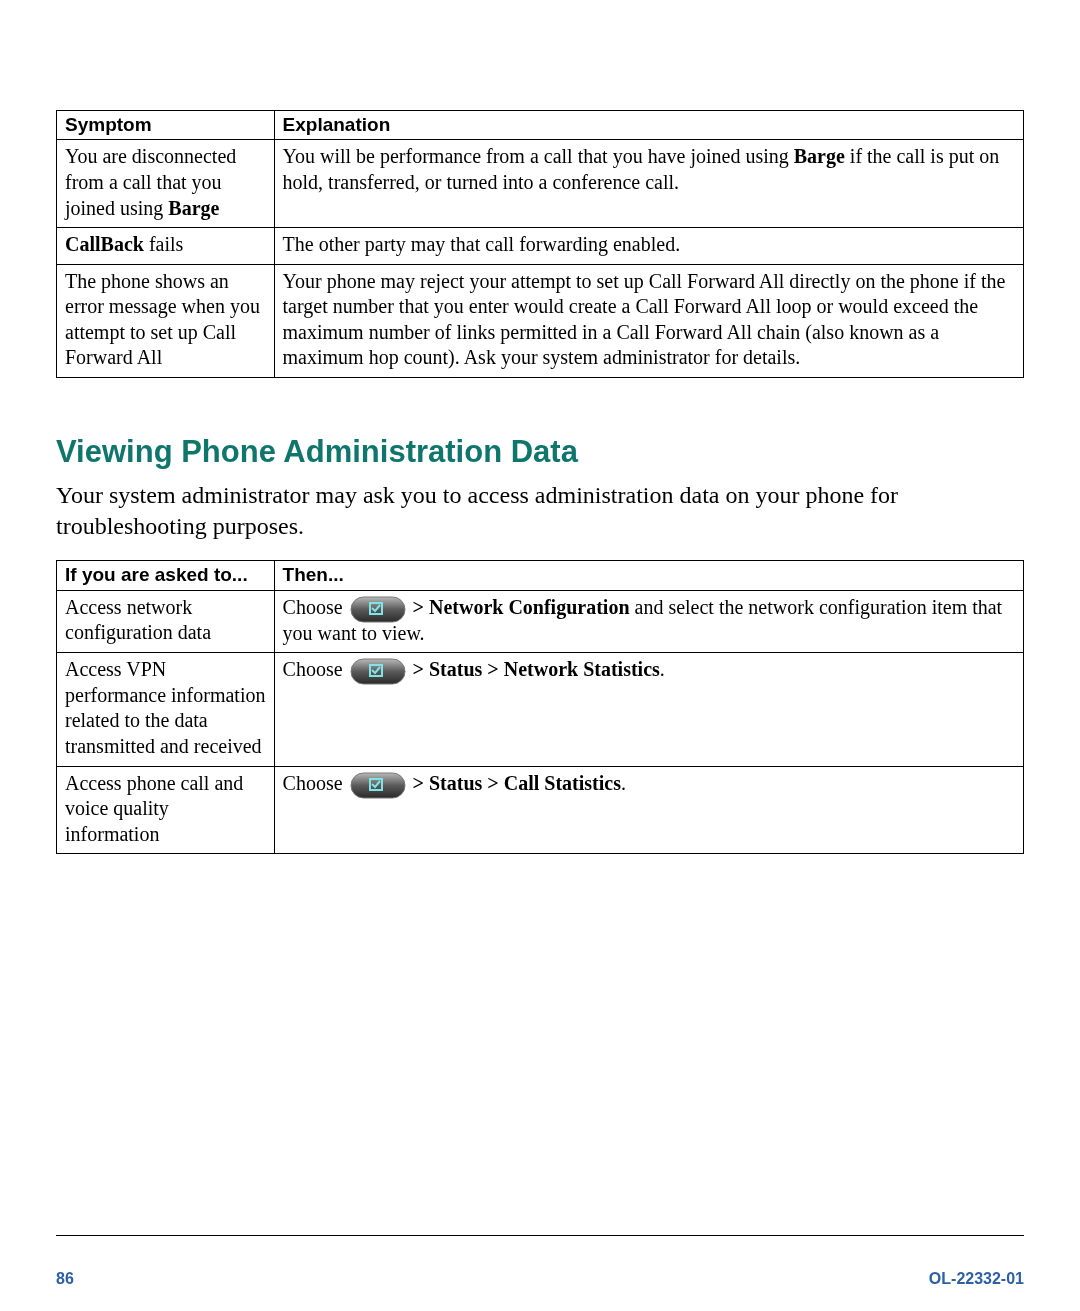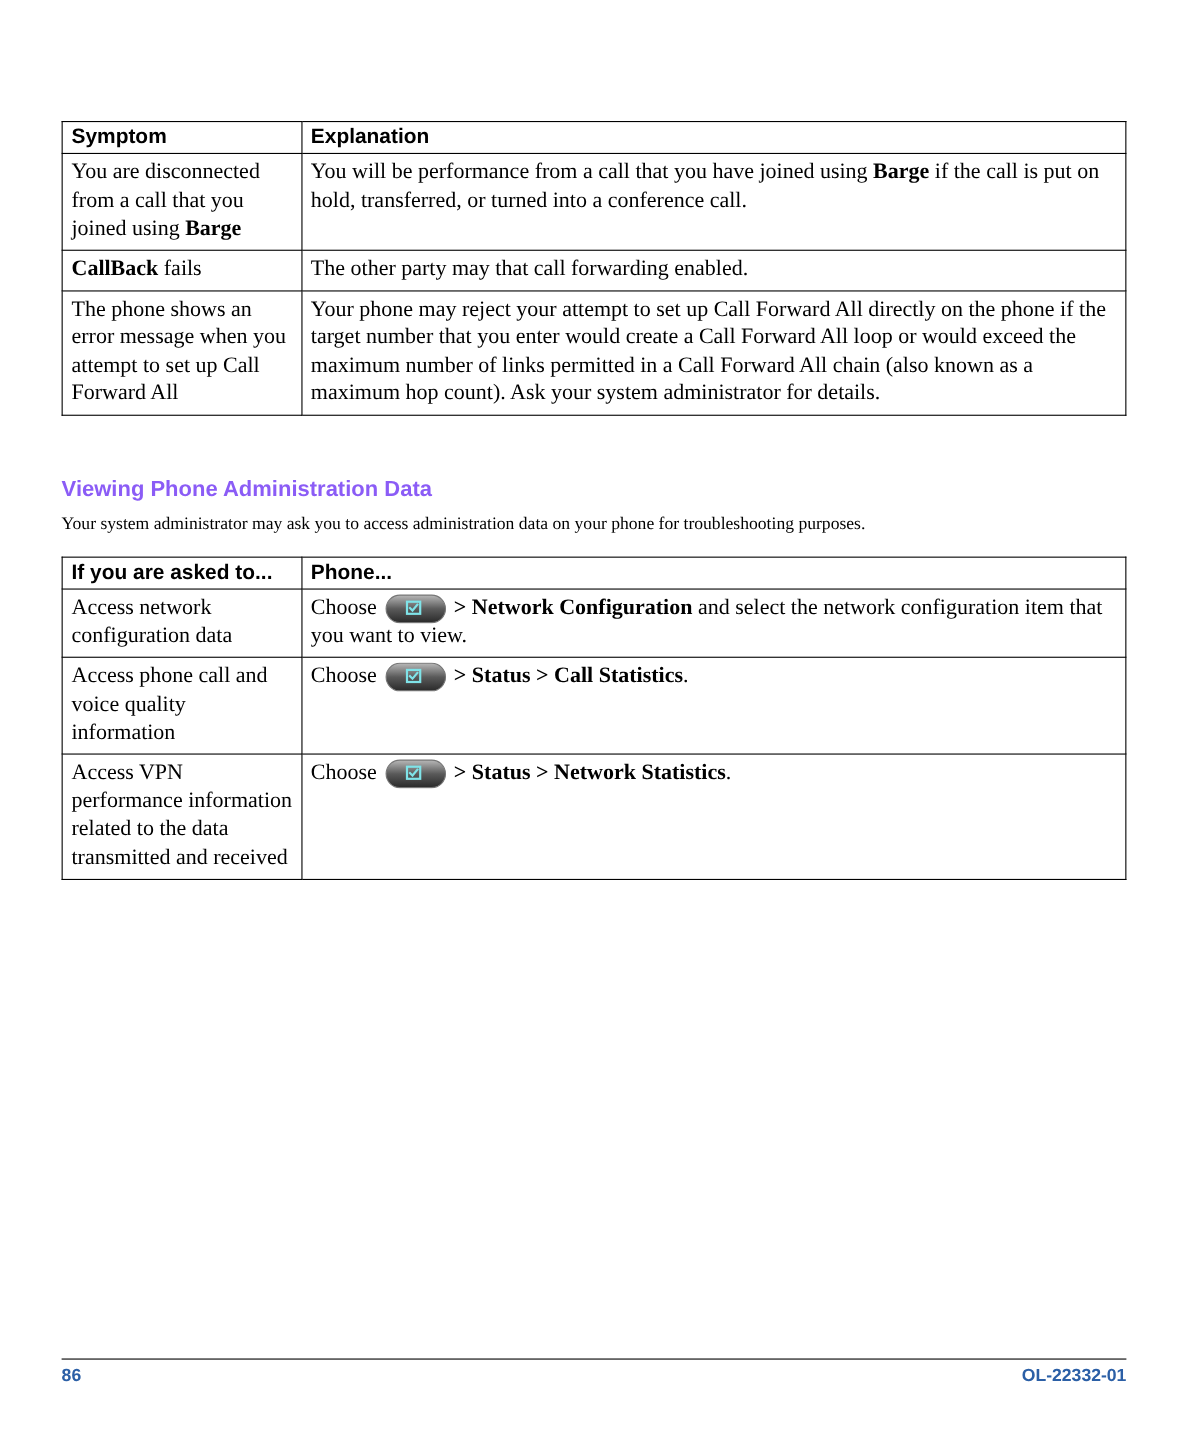--- a/index.html
+++ b/index.html
@@ -34,27 +34,27 @@
   table th {
     font-family: Arial, Helvetica, sans-serif;
     font-weight: bold;
     font-size: 19px;
     padding-top: 2px;
     padding-bottom: 2px;
   }
   .bold { font-weight: bold; }
   h2.section {
     font-family: Arial, Helvetica, sans-serif;
-    color: #8b5cf6;
-    font-size: 20px;
+    color: #0f766e;
+    font-size: 31px;
     font-weight: bold;
     margin: 56px 0 10px 0;
   }
   p.intro {
-    font-size: 16px;
+    font-size: 24px;
     line-height: 1.3;
     margin: 10px 0 18px 0;
   }
   .settings-btn {
     display: inline-block;
     position: relative;
     width: 56px;
     height: 23px;
     vertical-align: middle;
     margin: 0 2px;
@@ -79,20 +79,21 @@
     height: 0;
   }
   .footer .row {
     display: flex;
     justify-content: space-between;
     font-family: Arial, Helvetica, sans-serif;
     font-size: 16px;
     font-weight: bold;
     color: #2b5fa6;
     padding-top: 6px;
+    margin-top: 28px;
   }
 </style>
 </head>
 <body>
 
 <div class="page">
 
   <table>
     <colgroup>
         <col class="col-left">
@@ -130,21 +131,21 @@
   <p class="intro">Your system administrator may ask you to access administration data on your phone for troubleshooting purposes.</p>
 
   <table>
     <colgroup>
         <col class="col-left">
         <col class="col-right">
       </colgroup>
     <thead>
       <tr>
         <th>If you are asked to...</th>
-        <th>Phone...</th>
+        <th>Then...</th>
       </tr>
     </thead>
     <tbody>
       <tr>
         <td>Access network configuration data</td>
         <td>
           <span>Choose </span><span class="settings-btn"><svg viewBox="0 0 56 27">
                 <defs>
                   <linearGradient id="g1" x1="0" y1="0" x2="0" y2="1">
                     <stop offset="0" stop-color="#b8b8b8"></stop>
@@ -152,37 +153,37 @@
                     <stop offset="1" stop-color="#2a2a2a"></stop>
                   </linearGradient>
                 </defs>
                 <rect x="1" y="1" width="54" height="25" rx="12.5" fill="url(#g1)" stroke="#777" stroke-width="1"></rect>
                 <rect x="20" y="7" width="12" height="11" fill="none" stroke="#7fe3e8" stroke-width="2"></rect>
                 <path d="M22 12 l3 3 l5 -6" fill="none" stroke="#7fe3e8" stroke-width="2"></path>
               </svg></span><span class="bold"> &gt; Network Configuration</span><span> and select the network configuration item that you want to view.</span>
         </td>
       </tr>
       <tr>
+        <td>Access VPN performance information related to the data transmitted and received</td>
+        <td>
+          <span>Choose </span><span class="settings-btn"><svg viewBox="0 0 56 27">
+                <rect x="1" y="1" width="54" height="25" rx="12.5" fill="url(#g1)" stroke="#777" stroke-width="1"></rect>
+                <rect x="20" y="7" width="12" height="11" fill="none" stroke="#7fe3e8" stroke-width="2"></rect>
+                <path d="M22 12 l3 3 l5 -6" fill="none" stroke="#7fe3e8" stroke-width="2"></path>
+              </svg></span><span class="bold"> &gt; Status &gt; Network Statistics</span><span>.</span>
+        </td>
+      </tr>
+      <tr>
         <td>Access phone call and voice quality information</td>
         <td>
           <span>Choose </span><span class="settings-btn"><svg viewBox="0 0 56 27">
                 <rect x="1" y="1" width="54" height="25" rx="12.5" fill="url(#g1)" stroke="#777" stroke-width="1"></rect>
                 <rect x="20" y="7" width="12" height="11" fill="none" stroke="#7fe3e8" stroke-width="2"></rect>
                 <path d="M22 12 l3 3 l5 -6" fill="none" stroke="#7fe3e8" stroke-width="2"></path>
               </svg></span><span class="bold"> &gt; Status &gt; Call Statistics</span><span>.</span>
-        </td>
-      </tr>
-      <tr>
-        <td>Access VPN performance information related to the data transmitted and received</td>
-        <td>
-          <span>Choose </span><span class="settings-btn"><svg viewBox="0 0 56 27">
-                <rect x="1" y="1" width="54" height="25" rx="12.5" fill="url(#g1)" stroke="#777" stroke-width="1"></rect>
-                <rect x="20" y="7" width="12" height="11" fill="none" stroke="#7fe3e8" stroke-width="2"></rect>
-                <path d="M22 12 l3 3 l5 -6" fill="none" stroke="#7fe3e8" stroke-width="2"></path>
-              </svg></span><span class="bold"> &gt; Status &gt; Network Statistics</span><span>.</span>
         </td>
       </tr>
     </tbody>
   </table>
 
 </div>
 
 <div class="footer">
   <div class="rule"></div>
   <div class="row">

